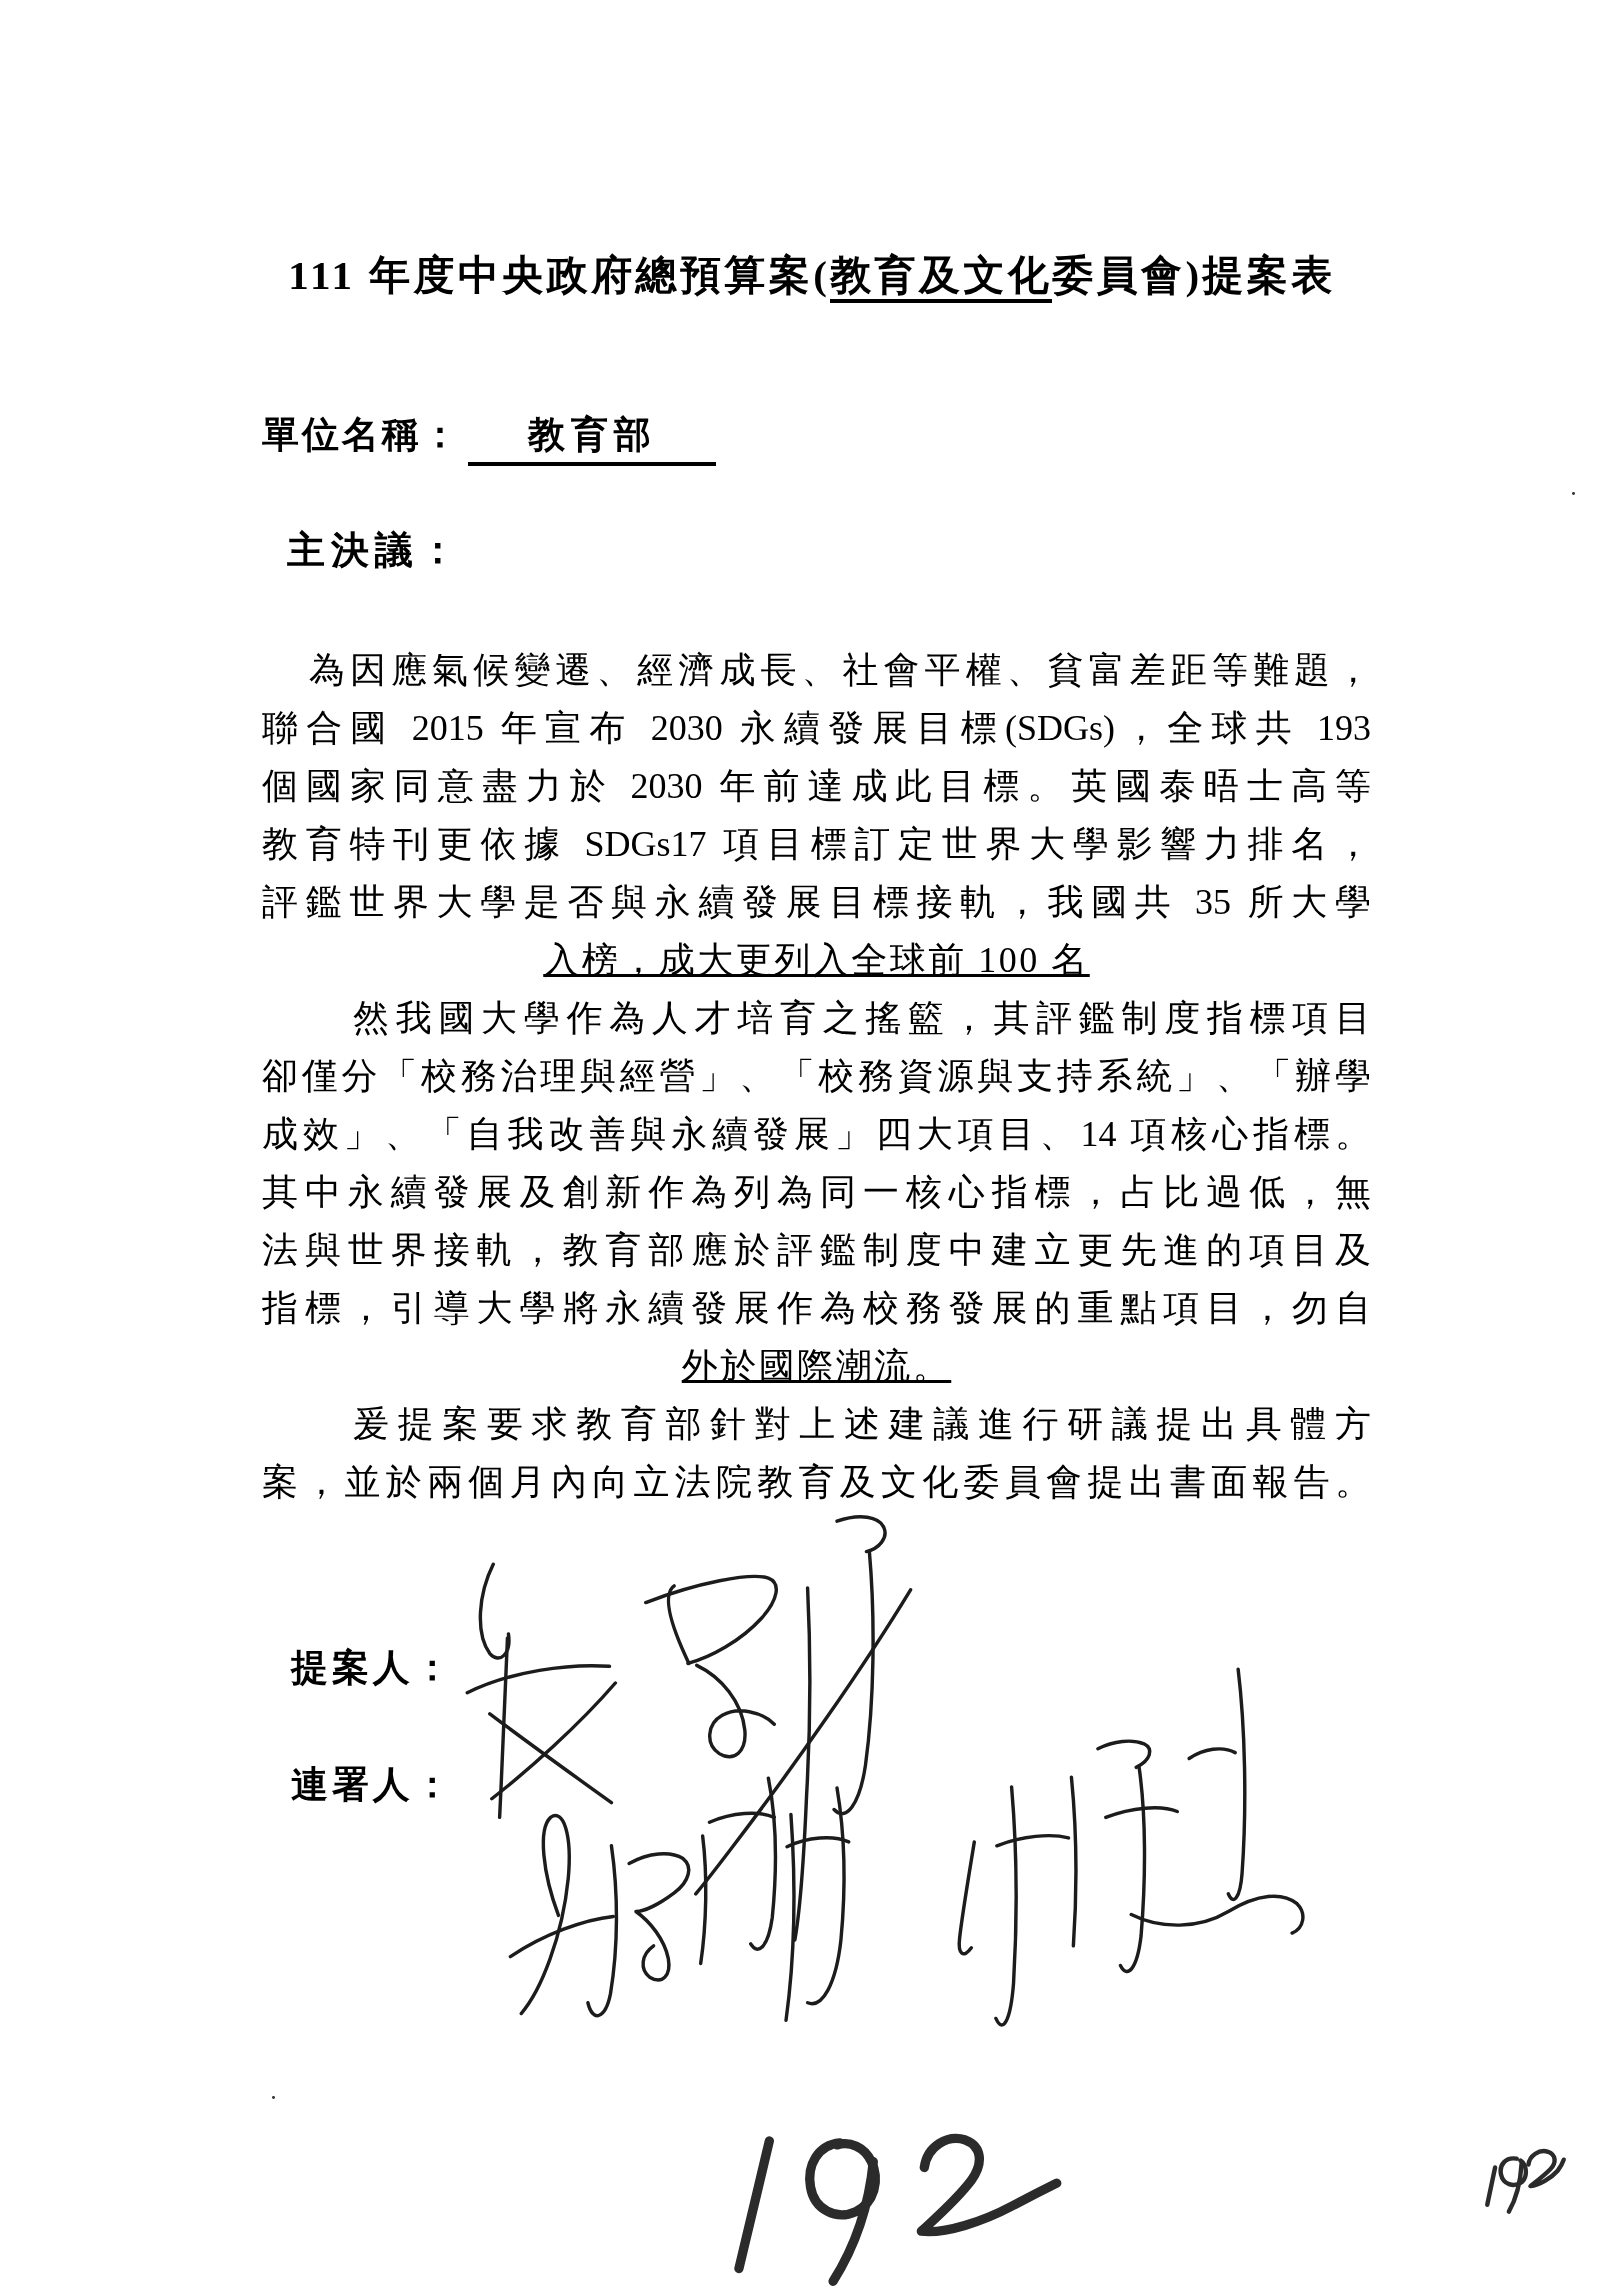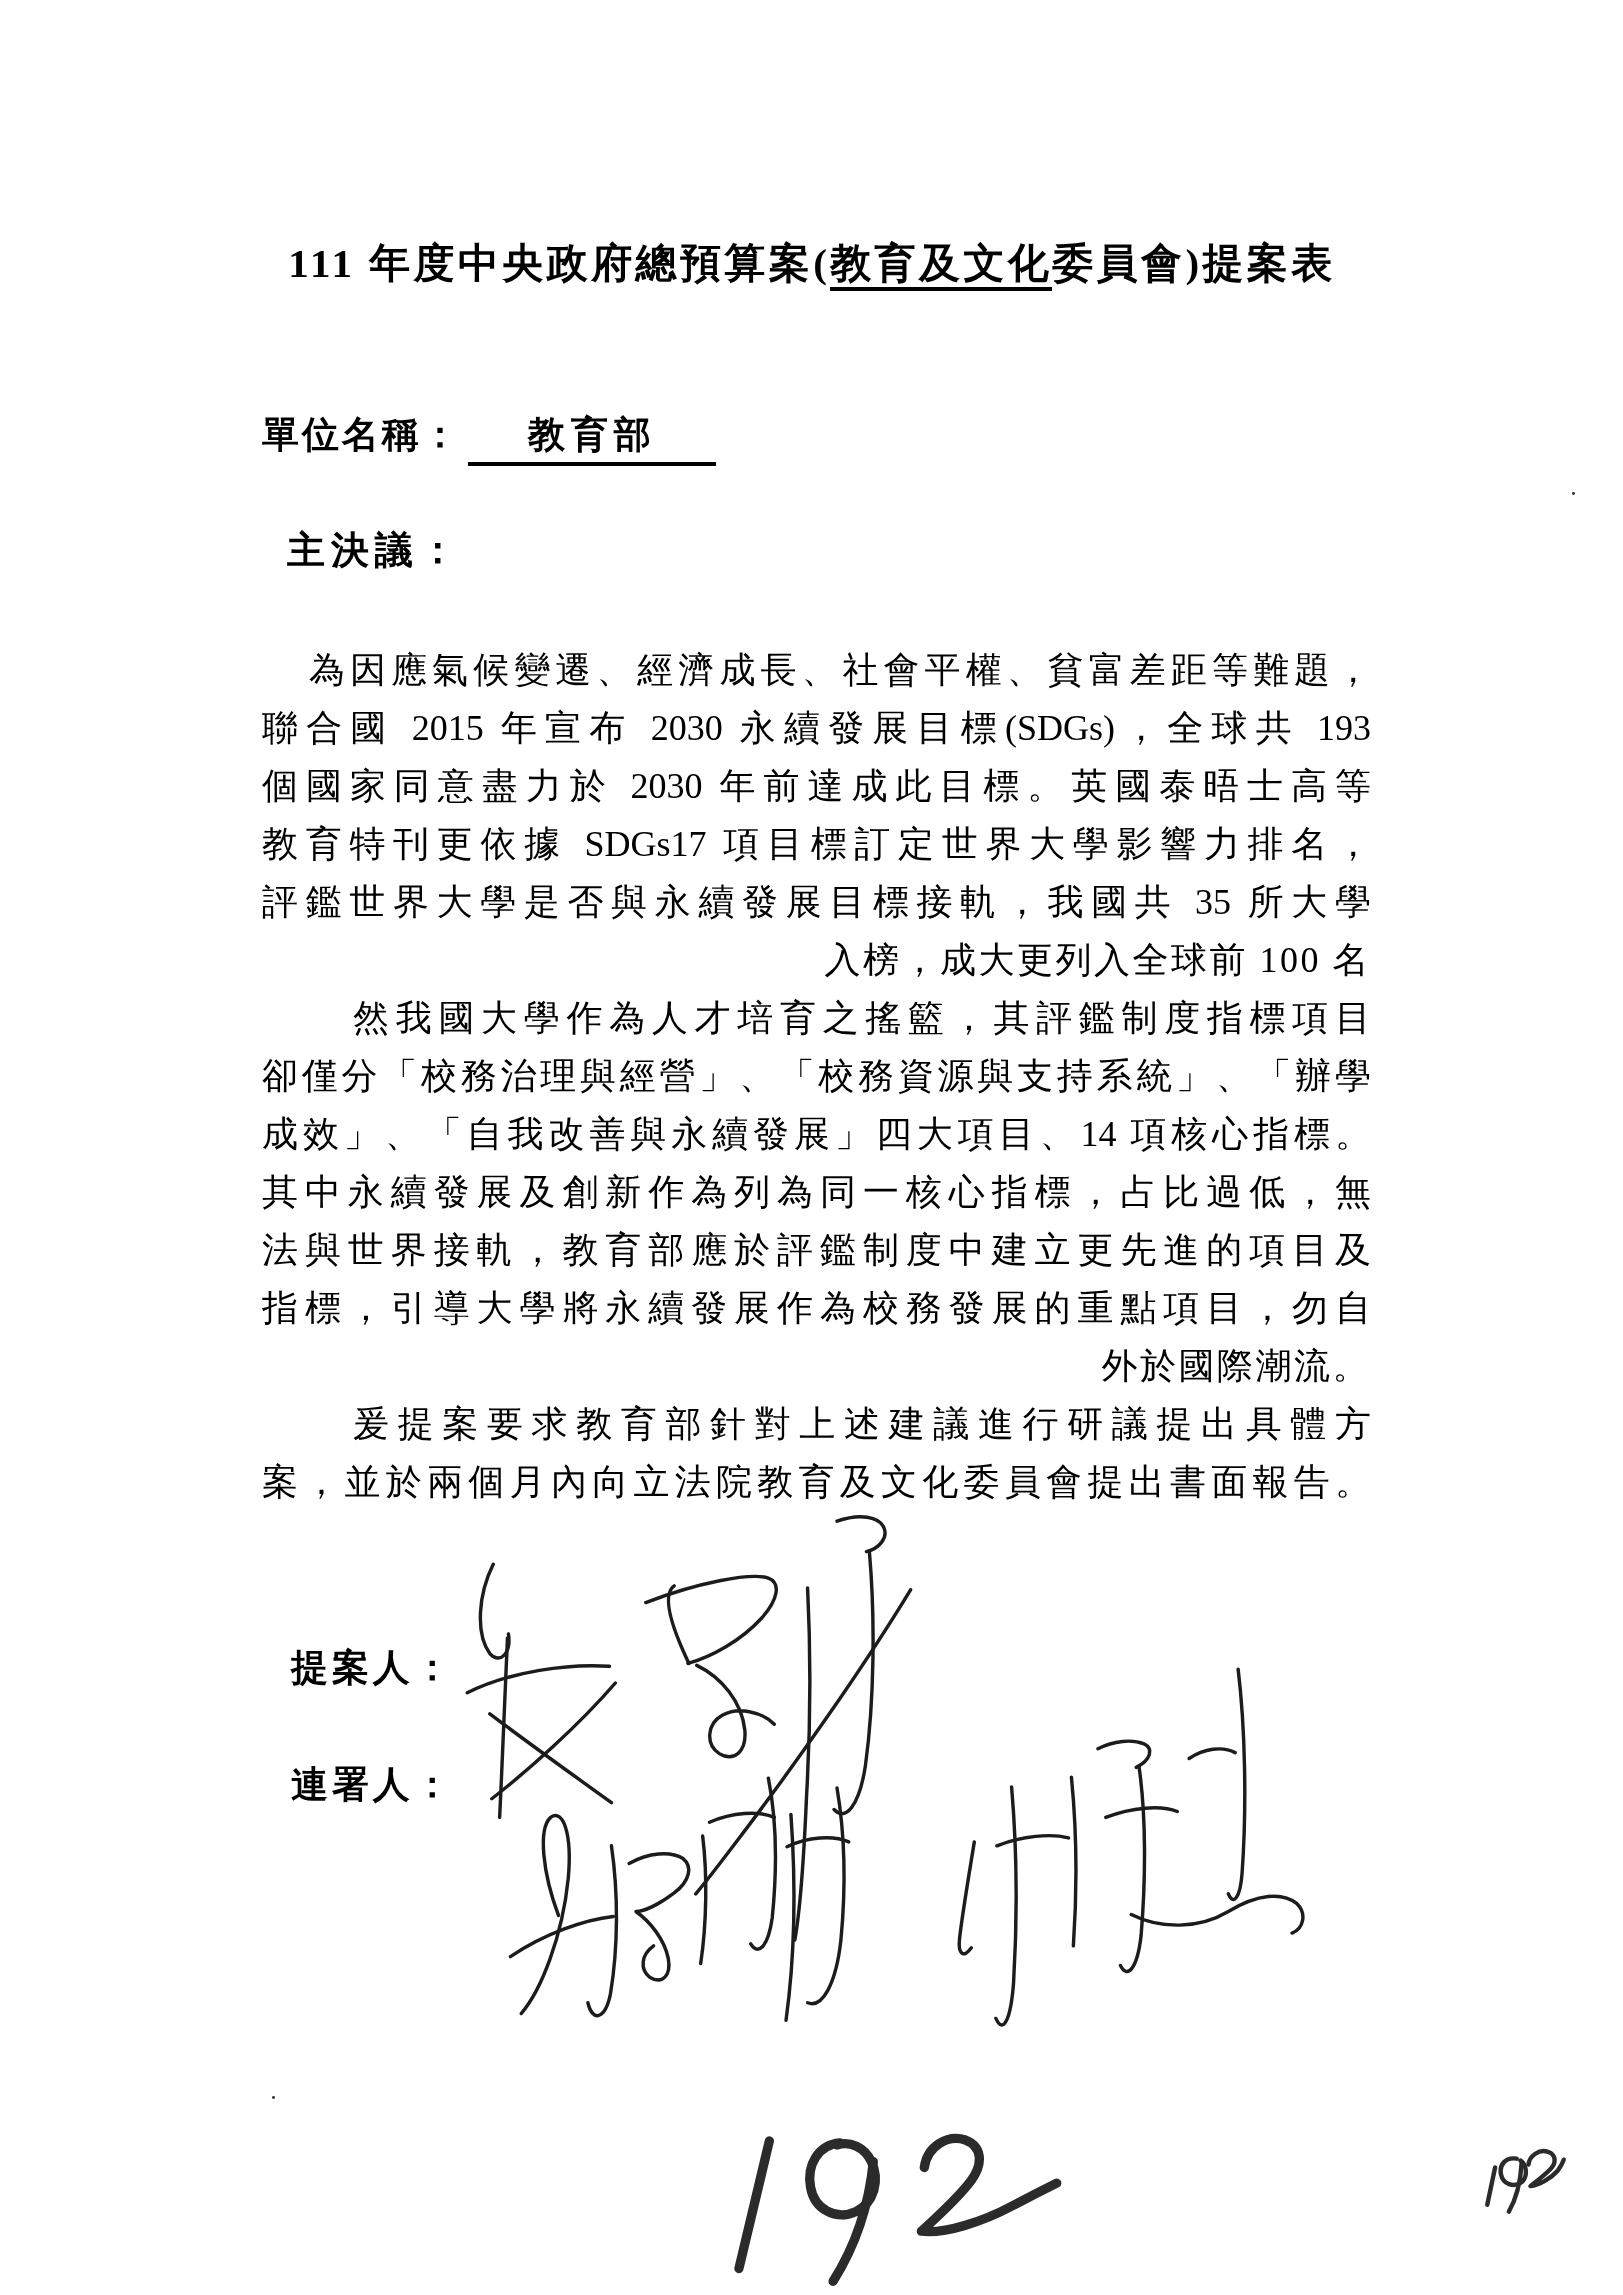--- a/index.html
+++ b/index.html
@@ -5,21 +5,21 @@
   html,body{margin:0;padding:0;}
   body{
     width:1624px;height:2295px;
     background:#ffffff;color:#000;
     font-family:"Liberation Serif","DejaVu Serif",serif;
     position:relative;
   }
   .page{position:absolute;inset:0;background:#fff;overflow:hidden;}
 
   .title{
-    position:absolute;top:236px;left:0;width:100%;
+    position:absolute;top:248px;left:0;width:100%;
     text-align:center;font-size:41px;font-weight:bold;
     letter-spacing:3.4px;white-space:nowrap;
   }
   .title .u{border-bottom:4.9px solid #000;padding-bottom:1px;}
 
   .unit-row{
     position:absolute;top:376px;left:262px;
     font-size:37px;font-weight:bold;letter-spacing:2.9px;white-space:nowrap;margin-top:34px;
   }
   .unit-val{
@@ -32,21 +32,21 @@
     position:absolute;top:525px;left:262px;
     font-size:38px;font-weight:bold;letter-spacing:5.9px;margin-left:25px;
   }
 
   .bodytext{
     position:absolute;top:641px;left:262px;width:1109px;
     font-size:36px;
   }
   .ln{height:58px;line-height:58px;}
   .j{text-align:justify;text-align-last:justify;}
-  .l{text-align:right;letter-spacing:2.5px;}
+  .l{text-align:center;letter-spacing:2.5px;text-decoration:underline;}
   .i1{padding-left:47px;}
   .i2{padding-left:91px;}
 
   .sig-label{
     position:absolute;left:262px;
     font-size:37px;font-weight:bold;letter-spacing:3.9px;margin-left:29px;
   }
   .proposer-label{top:1643px;}
   .cosigner-label{top:1760px;}
 

